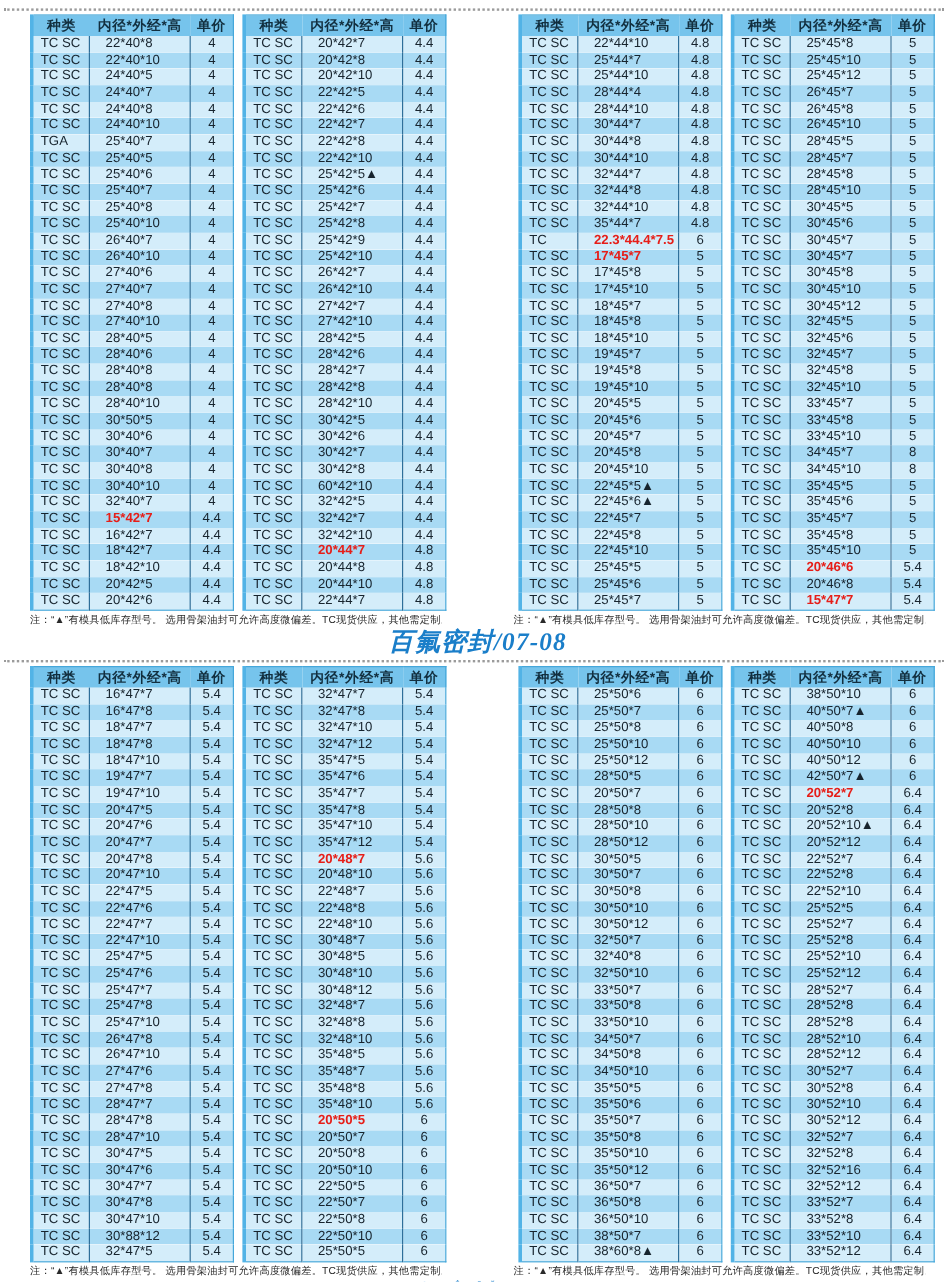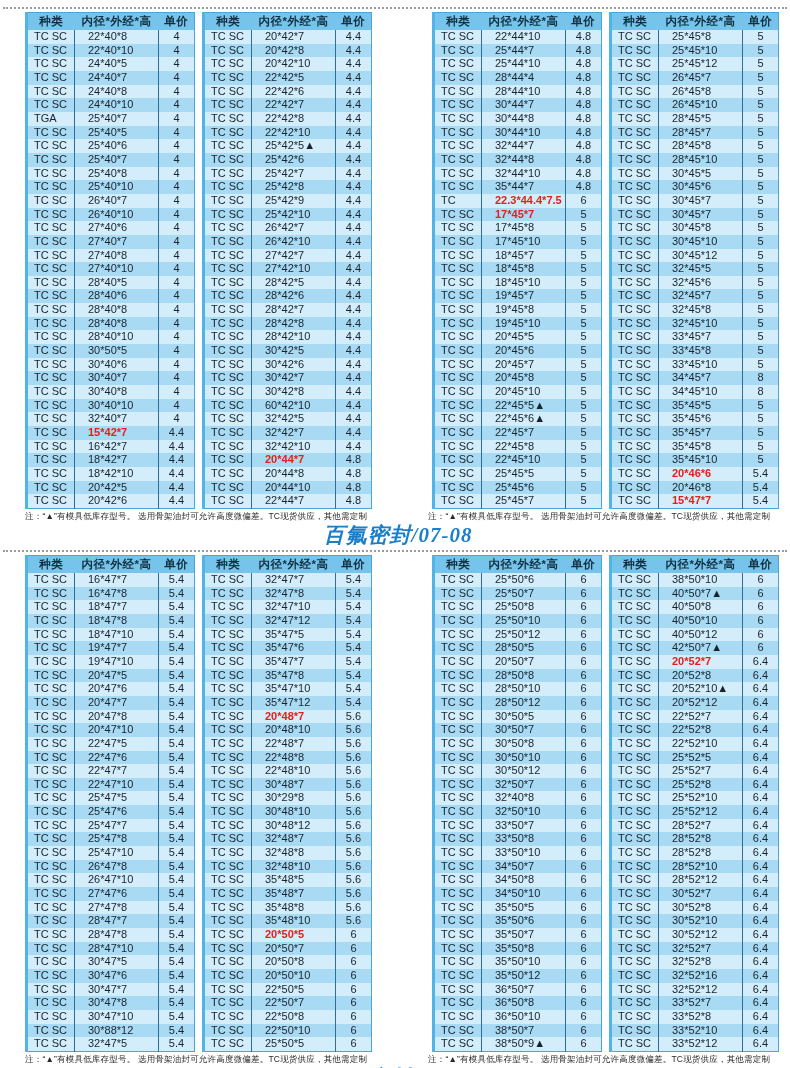--- a/index.html
+++ b/index.html
@@ -1122,21 +1122,21 @@
             <td class="c-size">22*48*10</td>
             <td class="c-price">5.6</td>
           </tr>
           <tr>
             <td class="c-type">TC SC</td>
             <td class="c-size">30*48*7</td>
             <td class="c-price">5.6</td>
           </tr>
           <tr>
             <td class="c-type">TC SC</td>
-            <td class="c-size">30*29*8</td>
+            <td class="c-size">30*48*5</td>
             <td class="c-price">5.6</td>
           </tr>
           <tr>
             <td class="c-type">TC SC</td>
             <td class="c-size">30*48*10</td>
             <td class="c-price">5.6</td>
           </tr>
           <tr>
             <td class="c-type">TC SC</td>
             <td class="c-size">30*48*12</td>
@@ -1405,21 +1405,21 @@
             <td class="c-size">36*50*10</td>
             <td class="c-price">6</td>
           </tr>
           <tr>
             <td class="c-type">TC SC</td>
             <td class="c-size">38*50*7</td>
             <td class="c-price">6</td>
           </tr>
           <tr>
             <td class="c-type">TC SC</td>
-            <td class="c-size">38*50*9▲</td>
+            <td class="c-size">38*60*8▲</td>
             <td class="c-price">6</td>
           </tr>
         </tbody>
     </table>
     <div class="gap-small"></div>
 
     <table class="tbl">
       <colgroup>
           <col style="width:48px">
           <col style="width:84px">

